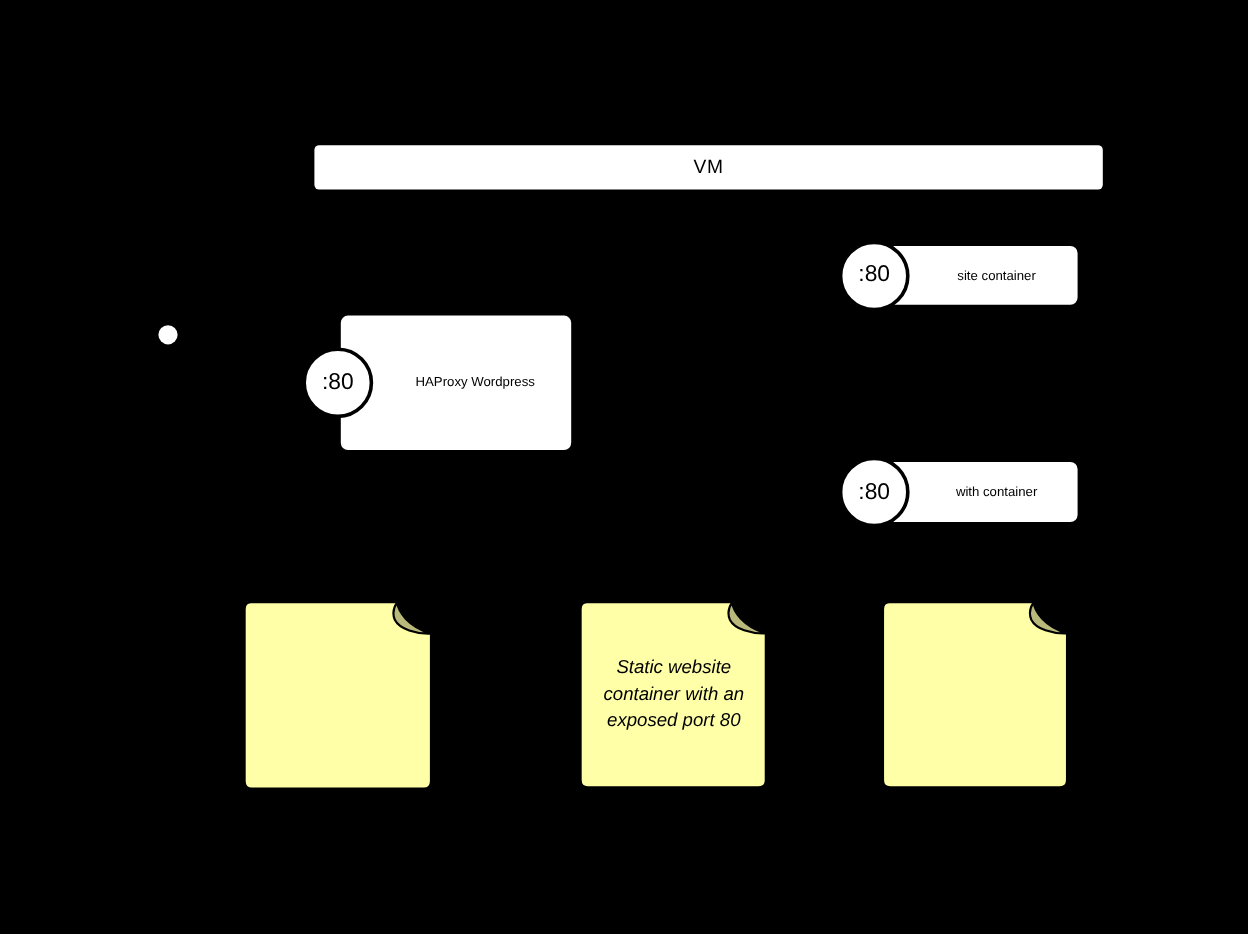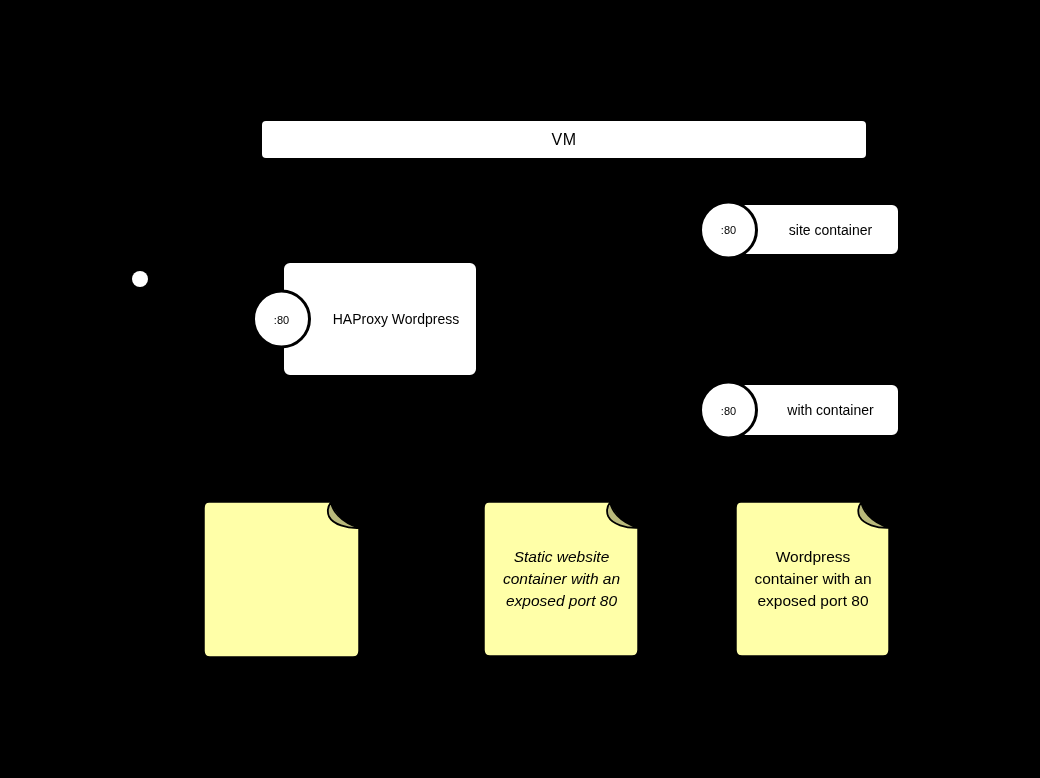--- a/index.html
+++ b/index.html
@@ -13,21 +13,21 @@
     width: 1040px;
     height: 778px;
     background: #000000;
     overflow: hidden;
   }
 
   
   .vm-bar {
     position: absolute;
     left: 262px; top: 121px;
-    width: 604px; height: 37px;
+    width: 657px; height: 37px;
     background: #ffffff;
     border-radius: 4px;
     display: flex;
     align-items: center;
     justify-content: center;
   }
   .vm-label {
     color: #000000;
     font-size: 16px;
     letter-spacing: 0.5px;
@@ -52,42 +52,42 @@
     display: flex;
     align-items: center;
     justify-content: center;
   }
   .node-haproxy { left: 282px; top: 261px; width: 196px; height: 116px; }
   .node-site    { left: 729px; top: 203px; width: 171px; height: 53px; }
   .node-blog    { left: 729px; top: 383px; width: 171px; height: 54px; }
 
   .node-label {
     color: #000000;
-    font-size: 14px;
+    font-size: 11px;
     white-space: nowrap;
     padding-left: 32px;
   }
 
   .port {
     position: absolute;
     left: -32px;
     top: 50%;
     transform: translateY(-50%);
     width: 59px; height: 59px;
     background: #ffffff;
     border: 3px solid #000000;
     border-radius: 50%;
     box-sizing: border-box;
     display: flex;
     align-items: center;
     justify-content: center;
   }
   .port-text {
     color: #000000;
-    font-size: 11px;
+    font-size: 19px;
   }
 
   
   .note {
     position: absolute;
   }
   .note-1 { left: 203px; top: 501px; width: 158px; height: 157px; }
   .note-2 { left: 483px; top: 501px; width: 157px; height: 156px; font-style: italic; }
   .note-3 { left: 735px; top: 501px; width: 156px; height: 156px; }
 
@@ -152,16 +152,15 @@
       <path stroke="#000000" stroke-width="1.8" stroke-linejoin="round" d="M128 1 C129 9 137 21 156 27 C144 27.5 130 23.5 126 15.5 C123.5 9.5 125.5 4.5 128 1 Z" fill="#b9b97b"></path>
     </svg>
     <div class="note-text">Static website container with an exposed port 80</div>
   </div>
 
   <div class="note note-3">
     <svg class="note-shape" viewBox="0 0 158 157" preserveAspectRatio="none">
       <path stroke="#000000" stroke-width="1.5" d="M6 1 L128 1 C132 11 142 23 156 27 L156 150 Q156 156 150 156 L7 156 Q1 156 1 150 L1 7 Q1 1 6 1 Z" fill="#ffffa8"></path>
       <path stroke="#000000" stroke-width="1.8" stroke-linejoin="round" d="M128 1 C129 9 137 21 156 27 C144 27.5 130 23.5 126 15.5 C123.5 9.5 125.5 4.5 128 1 Z" fill="#b9b97b"></path>
     </svg>
-    <div class="note-text">Wordpress container with an exposed port 80</div>
   </div>
 
 </div>
 
 </body></html>

